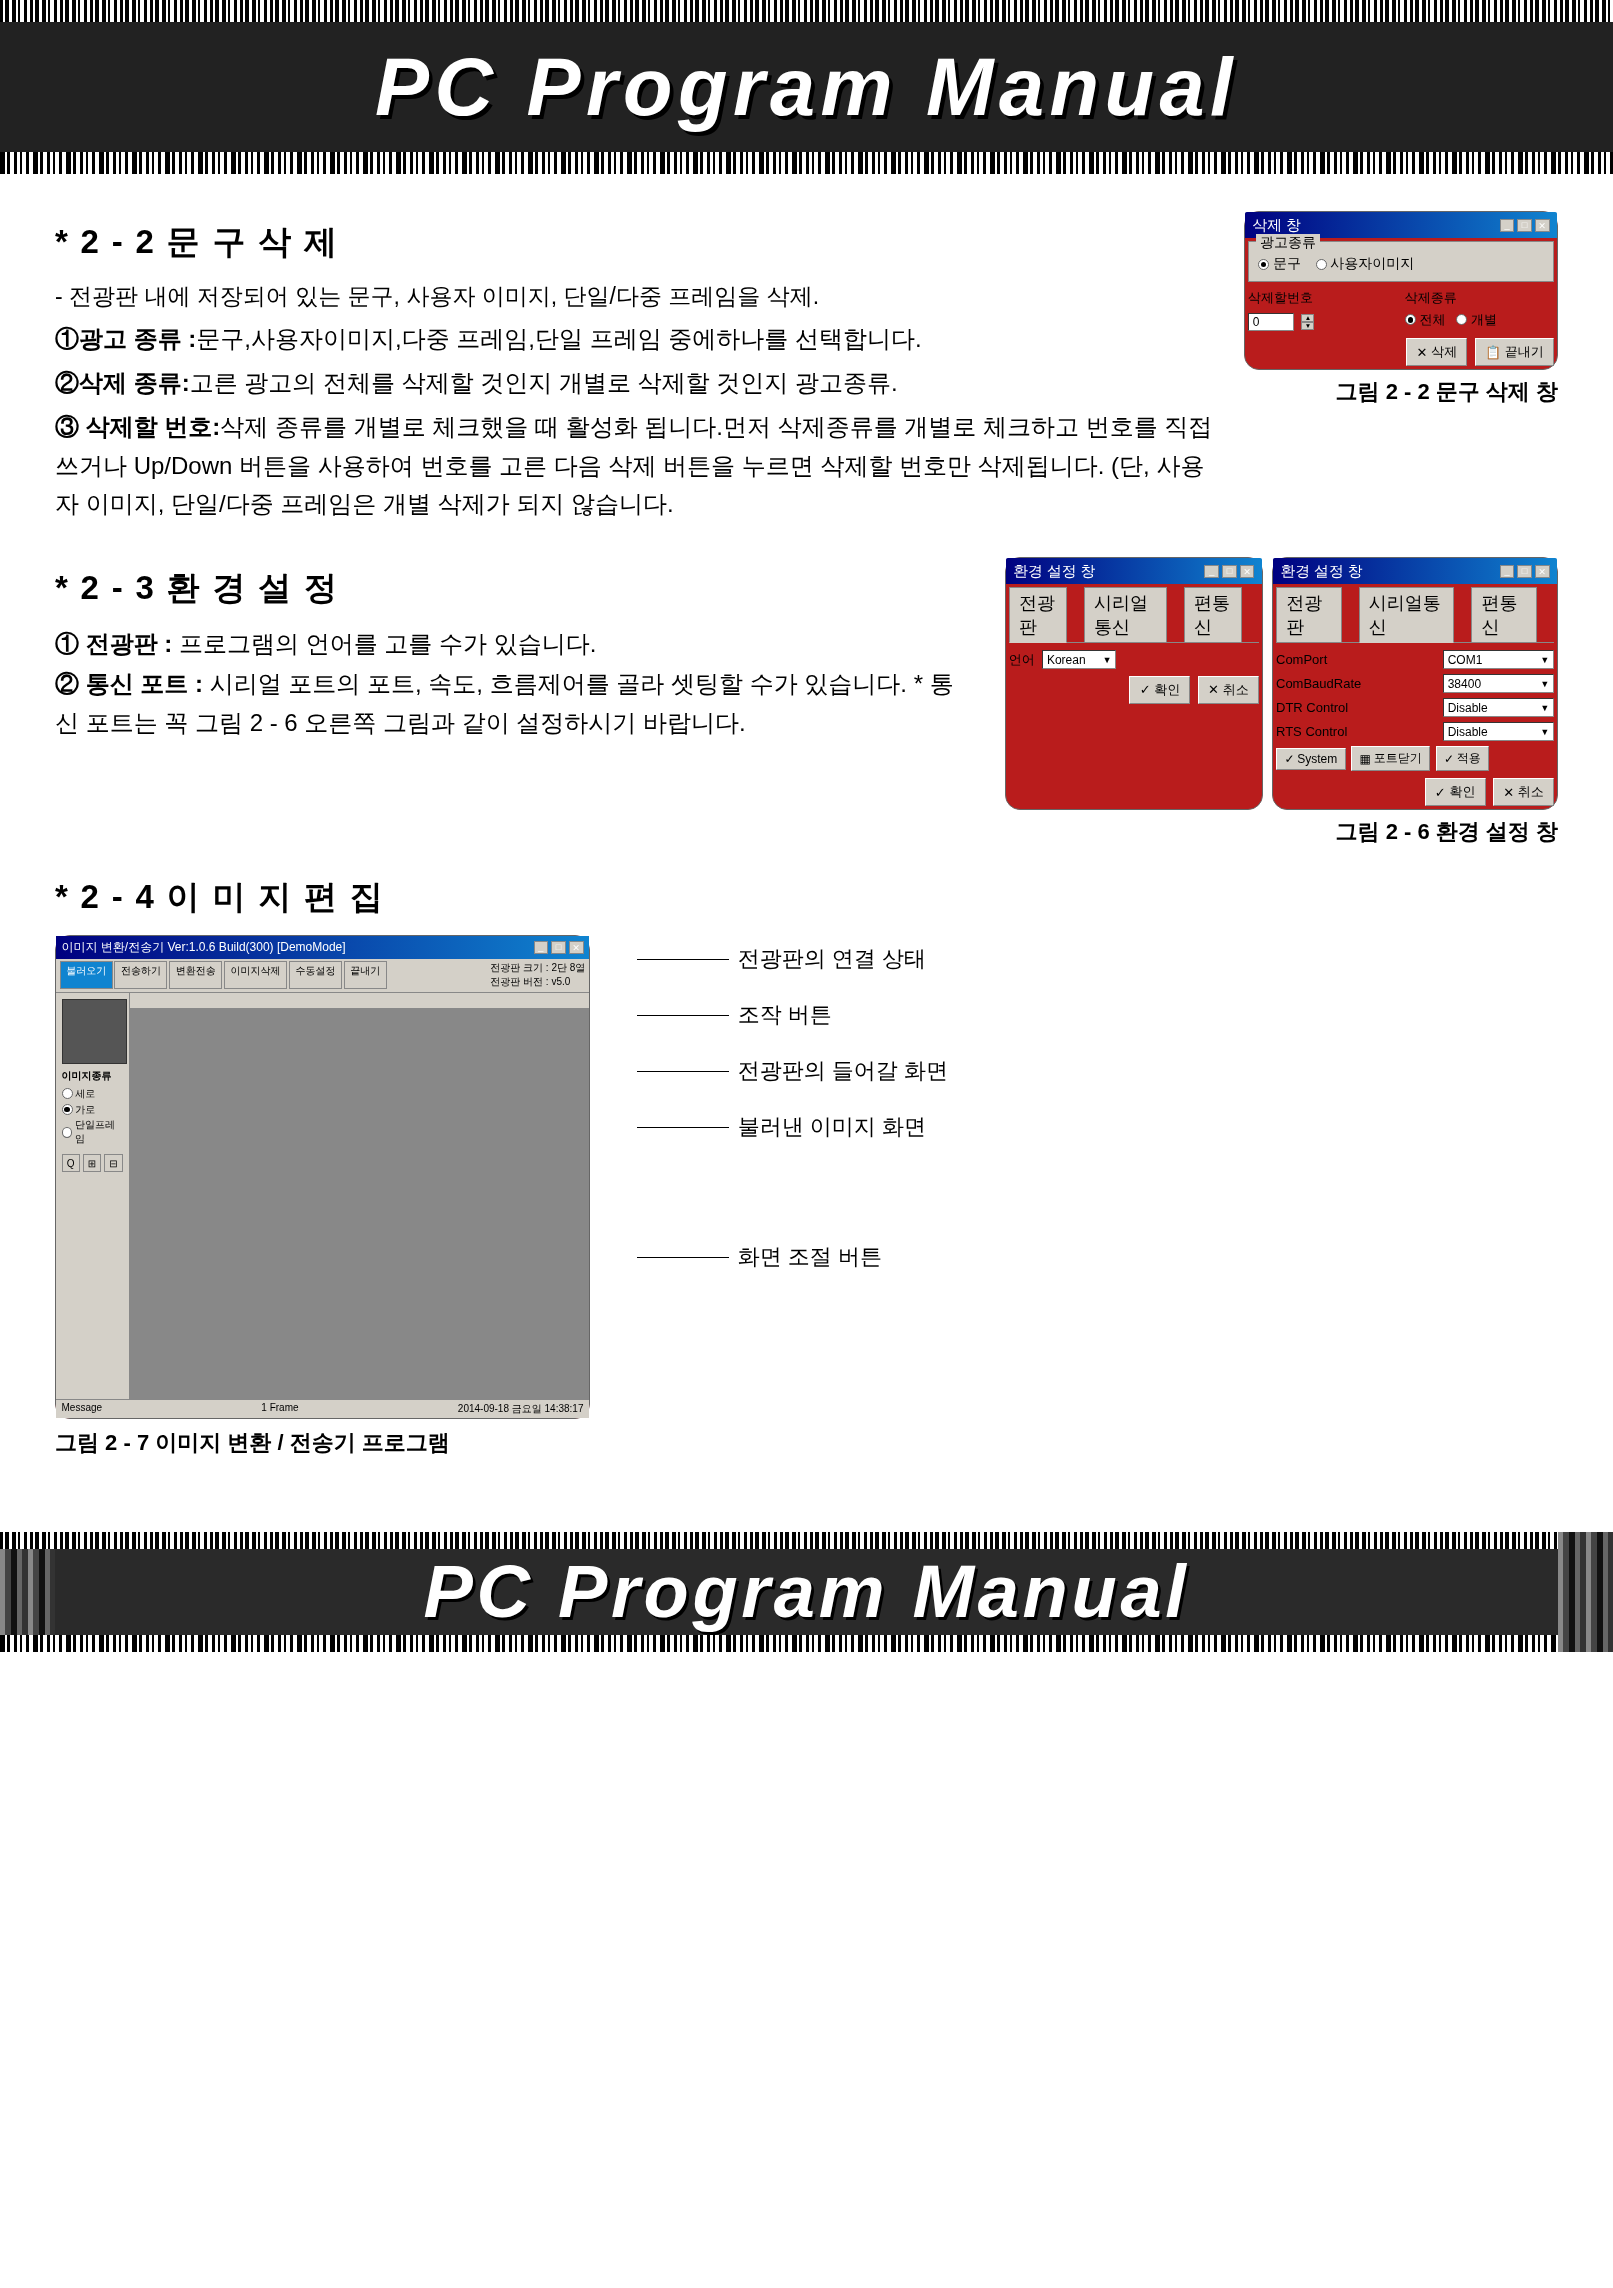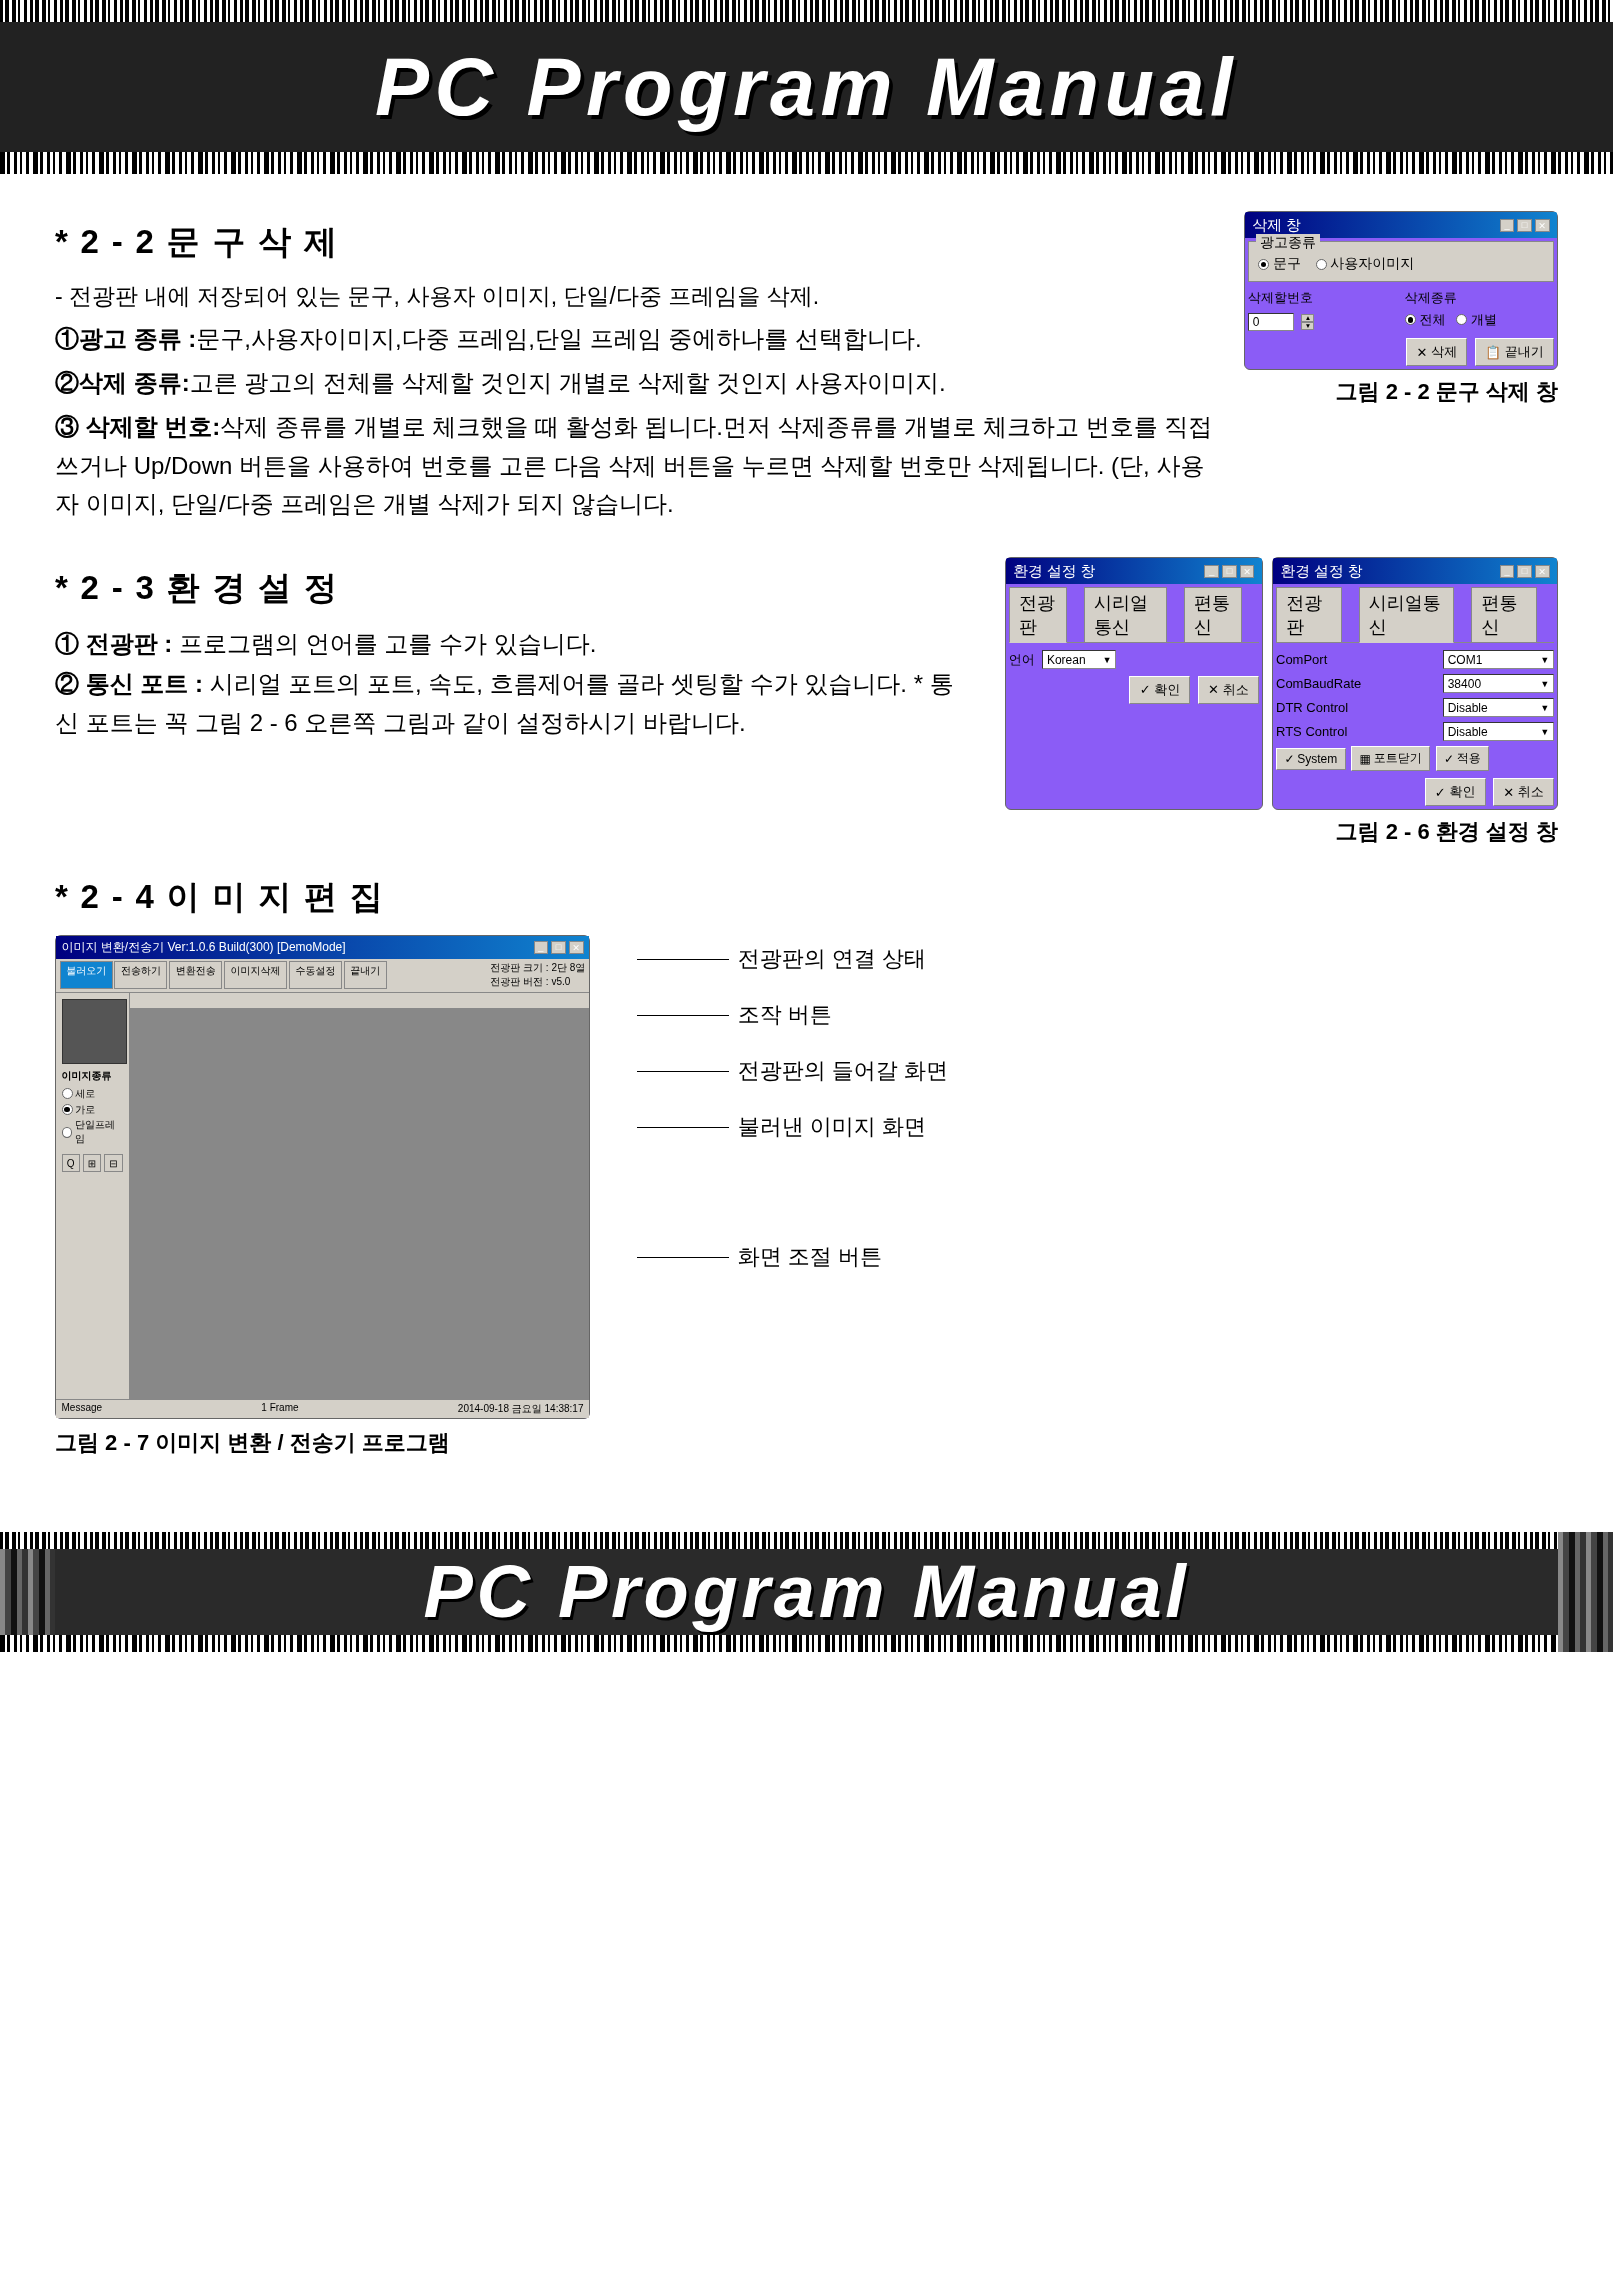--- a/index.html
+++ b/index.html
@@ -58,22 +58,22 @@
     }
     .bold { font-weight: 700; }
     .section-2-2-fig {
       width: 314px;
       flex-shrink: 0;
     }
 
     
     .dialog-box {
       border: 1.8px solid #666;
-      background: #8b5cf6;
-      border-radius: 6px;
+      background: #b91c1c;
+      border-radius: 15px;
       font-size: 16.6px;
     }
     .dialog-titlebar {
       background: linear-gradient(to right, #000080, #1084d0);
       color: #fff;
       padding: 3.7px 7.4px;
       font-size: 14.8px;
       display: flex;
       justify-content: space-between;
       align-items: center;
@@ -507,21 +507,21 @@
 <div class="main-content">
 
   <div class="section-2-2">
     <div class="section-2-2-text">
       <div class="section-title">* 2 - 2  문 구 삭 제</div>
       <p class="main-desc">- 전광판 내에 저장되어 있는 문구, 사용자 이미지, 단일/다중 프레임을 삭제.</p>
       <p>
         <span class="bold">①광고 종류 :</span><span>문구,사용자이미지,다중 프레임,단일 프레임 중에하나를 선택합니다.</span>
       </p>
       <p>
-        <span class="bold">②삭제 종류:</span><span>고른 광고의 전체를 삭제할 것인지 개별로 삭제할 것인지 사용자이미지.</span>
+        <span class="bold">②삭제 종류:</span><span>고른 광고의 전체를 삭제할 것인지 개별로 삭제할 것인지 광고종류.</span>
       </p>
       <p>
         <span class="bold">③ 삭제할 번호:</span><span>삭제 종류를 개별로 체크했을 때 활성화 됩니다.먼저 삭제종류를 개별로 체크하고 번호를 직접 쓰거나 Up/Down 버튼을 사용하여 번호를 고른 다음 삭제 버튼을 누르면 삭제할 번호만 삭제됩니다. (단, 사용자 이미지, 단일/다중 프레임은 개별 삭제가 되지 않습니다.</span>
       </p>
     </div>
 
     <div class="section-2-2-fig">
       <div class="dialog-box">
         <div class="dialog-titlebar">
           <span>삭제 창</span>

